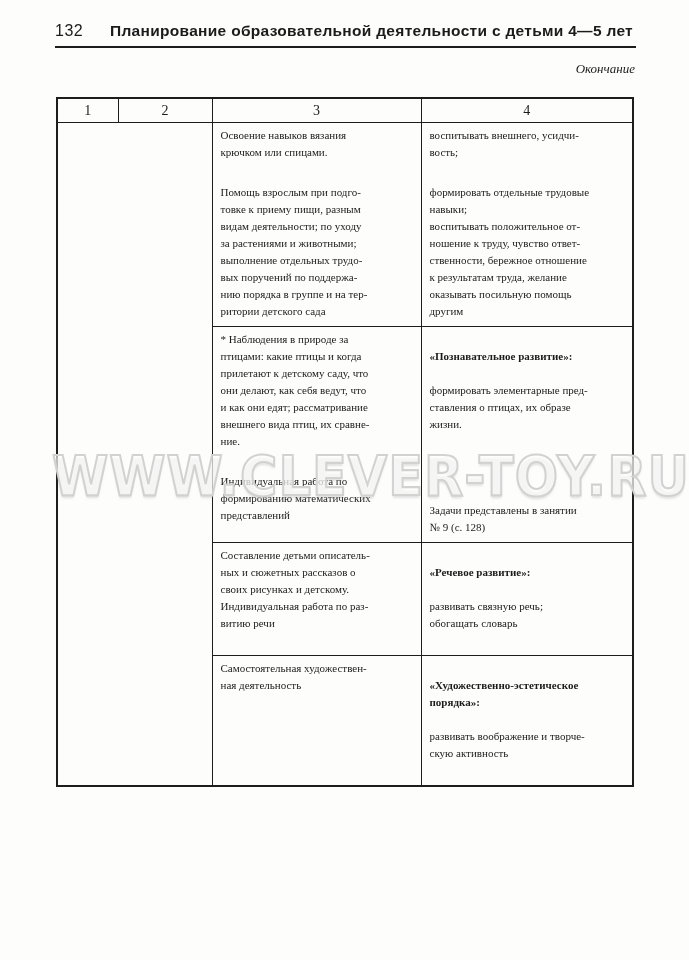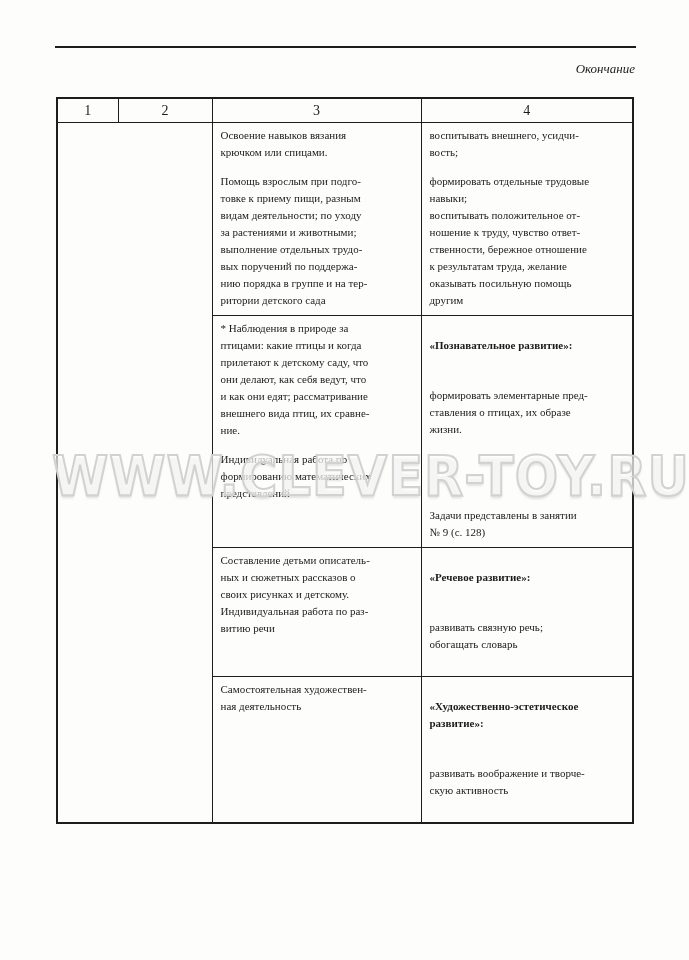--- a/index.html
+++ b/index.html
@@ -74,24 +74,24 @@
   .col-2 { width: 94px; }
   .col-3 { width: 209px; }
   .col-4 { width: 212px; }
 
   tr.row-1 td { height: 184px; }
   tr.row-2 td { height: 182px; }
   tr.row-3 td { height: 86px; }
   tr.row-4 td { height: 75px; }
 
   .plan p { margin: 0; white-space: pre-line; }
-  .plan p + p { margin-top: 12px; }
+  .plan p + p { margin-top: 23px; }
   .plan p.gap-lg { margin-top: 52px; }
   .cell-heading { display: block; white-space: pre-line; }
-  .cell-text { display: block; white-space: pre-line; margin-top: 16px; }
+  .cell-text { display: block; white-space: pre-line; }
 
   
   .watermark {
     position: absolute;
     top: 447px; left: 52px;
     width: 600px;
     font-family: "DejaVu Sans", sans-serif;
     font-weight: bold;
     font-size: 51px;
     letter-spacing: 1px;
@@ -101,20 +101,24 @@
     text-shadow: 0 2px 2px rgba(180,180,180,0.35);
     transform: scaleY(1.08);
     pointer-events: none;
   }
 </style>
 </head>
 <body>
 
 <div class="page">
 
+  <div class="running-head">
+    <span class="page-number">132</span>
+    <span class="running-title">Планирование образовательной деятельности с детьми 4—5 лет</span>
+  </div>
   <hr class="head-rule">
   <div class="continuation">Окончание</div>
 
   <table class="plan">
     <colgroup>
       <col class="col-1">
         <col class="col-2">
         <col class="col-3">
         <col class="col-4">
     </colgroup>
@@ -195,21 +199,21 @@
         </td>
       </tr>
       <tr class="row-4">
         <td>
           <p>Самостоятельная художествен-
 ная деятельность</p>
         </td>
         <td>
           <p>
             <strong class="cell-heading">«Художественно-эстетическое
-развитие»:</strong>
+порядка»:</strong>
             <span class="cell-text">развивать воображение и творче-
 скую активность</span>
           </p>
         </td>
       </tr>
     </tbody>
   </table>
 
   <div class="watermark">WWW.CLEVER-TOY.RU</div>
 

